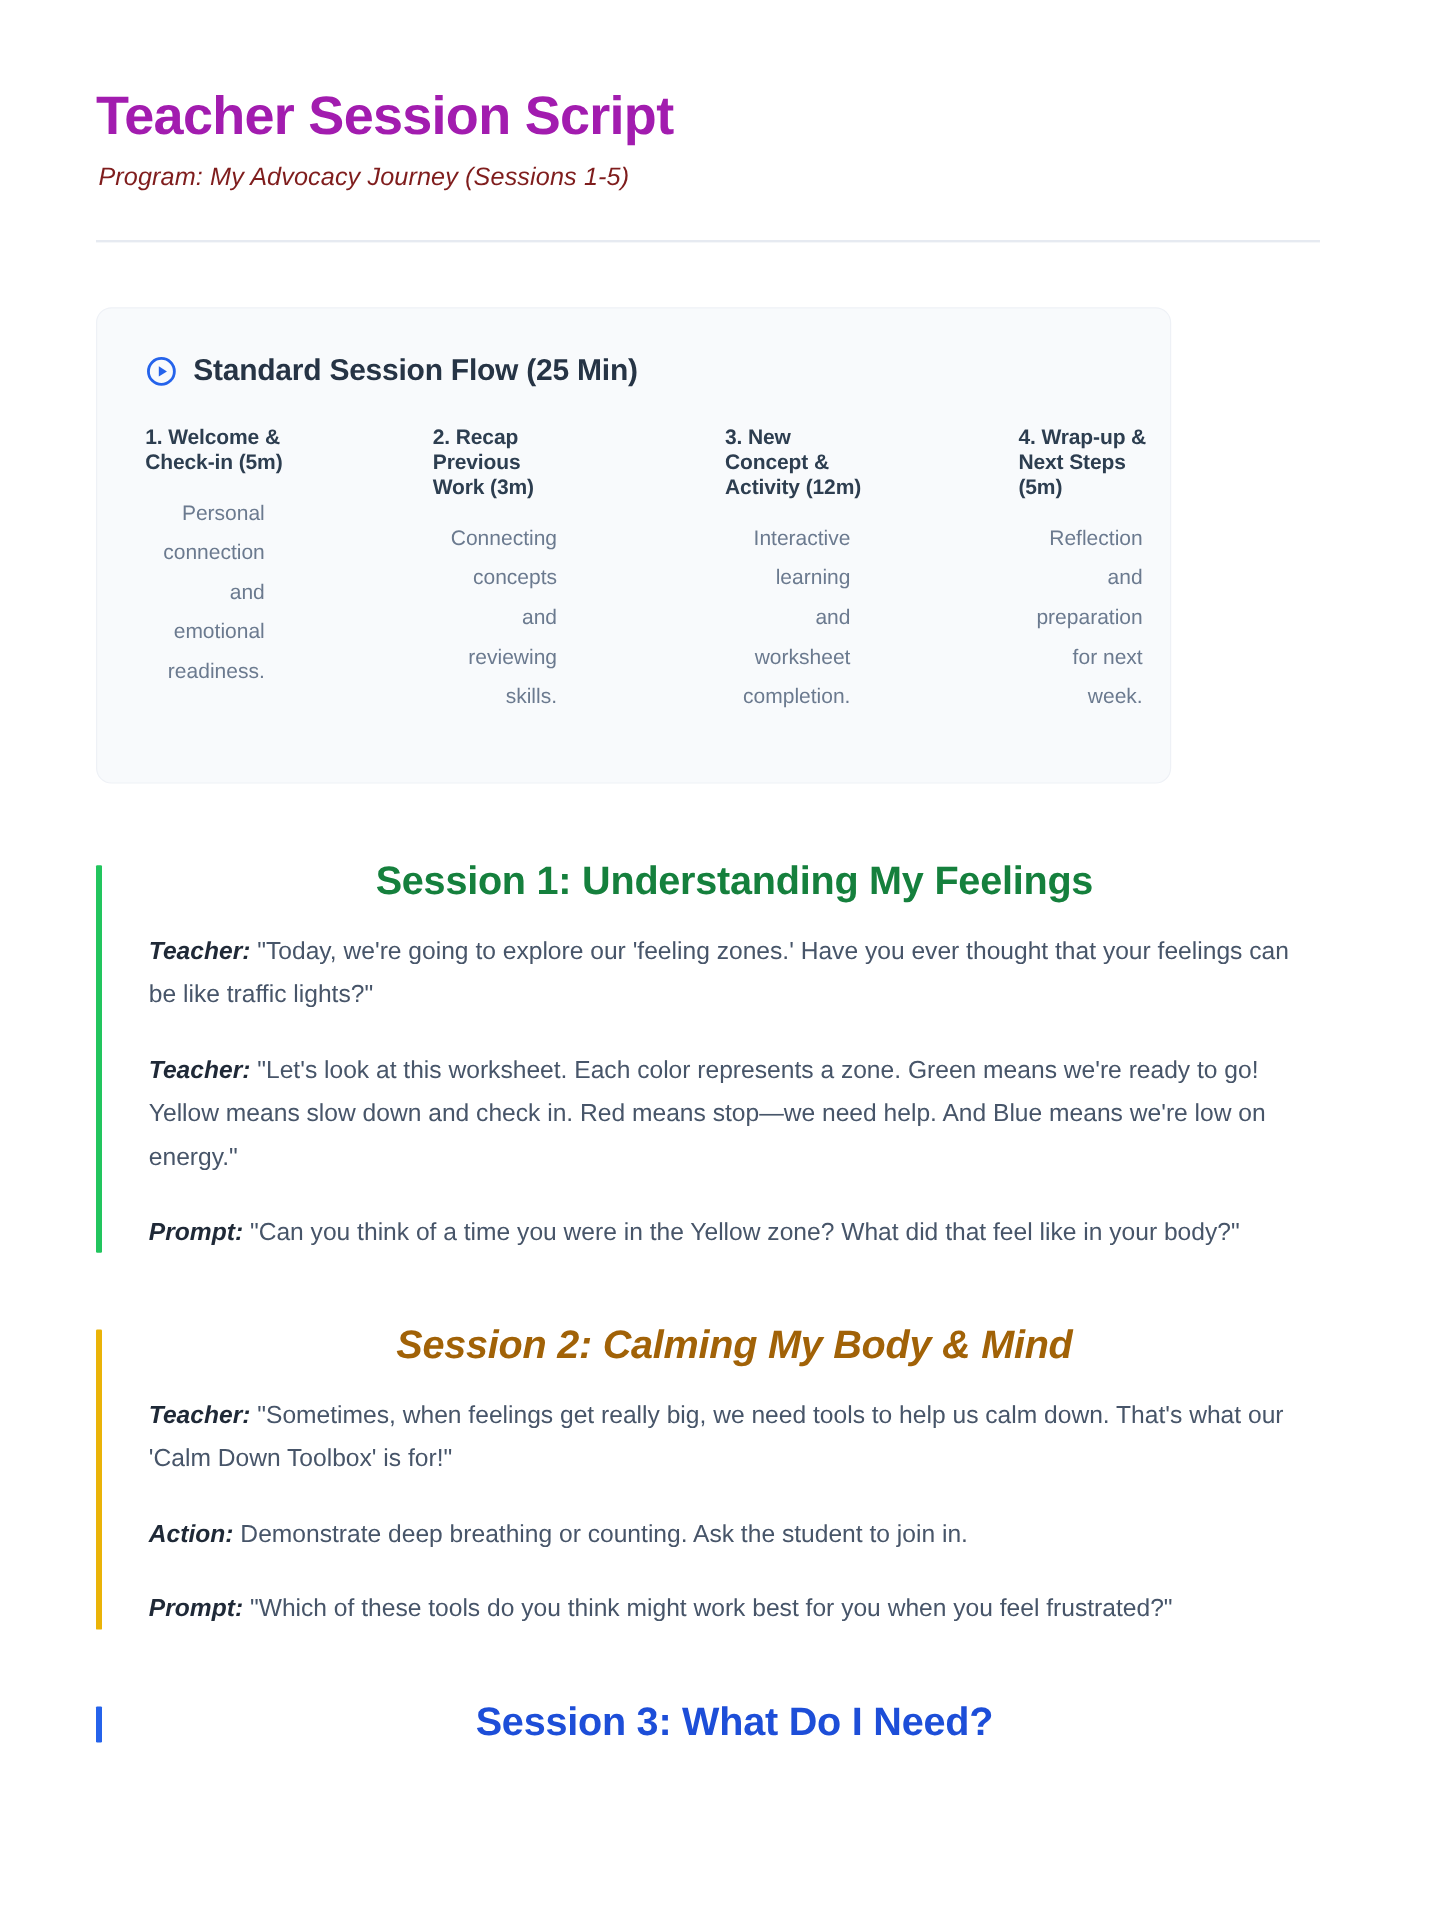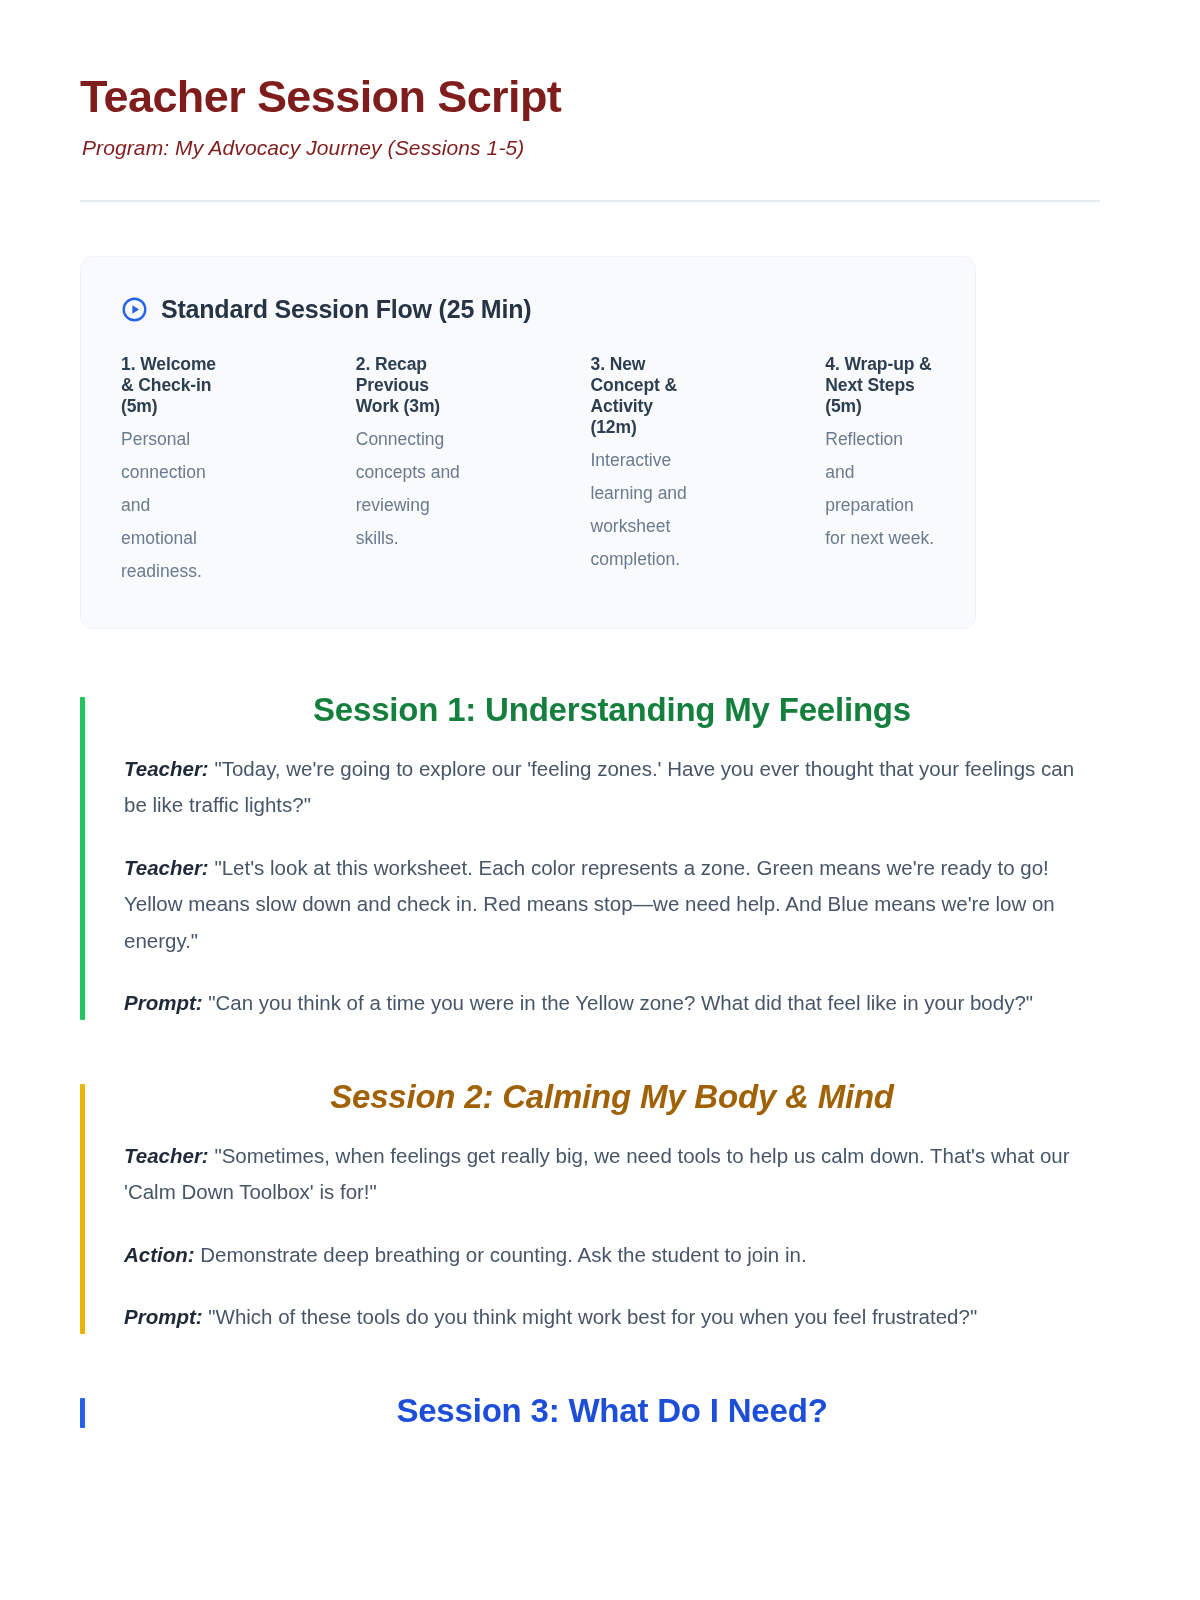--- a/index.html
+++ b/index.html
@@ -27,21 +27,21 @@
 
   
   .doc-header { padding-bottom: 0; }
 
   .doc-title {
     margin: 0;
     font-size: 45px;
     line-height: 1.12;
     font-weight: 700;
     letter-spacing: -0.6px;
-    color: #7f1d1d;
+    color: #a21caf;
   }
 
   .doc-subtitle {
     margin: 14px 0 0 2px;
     font-size: 21px;
     font-style: italic;
     font-weight: 400;
     color: #7f1d1d;
     letter-spacing: 0.1px;
   }
@@ -97,26 +97,27 @@
 
   .flow-item-title {
     margin: 0 0 6px 0;
     font-size: 17.5px;
     font-weight: 700;
     color: #2d3e50;
     letter-spacing: -0.1px;
   }
 
   .flow-item-desc {
-    margin: 0;
+    margin: 15px;
     font-size: 17.5px;
     font-weight: 400;
     line-height: 1.88;
     color: #6b7a8f;
     max-width: 380px;
+    text-align: right;
   }
 
   
   .sessions { margin-top: 62px; }
 
   .session {
     position: relative;
     padding: 0 0 0 44px;
     margin-bottom: 56px;
   }

